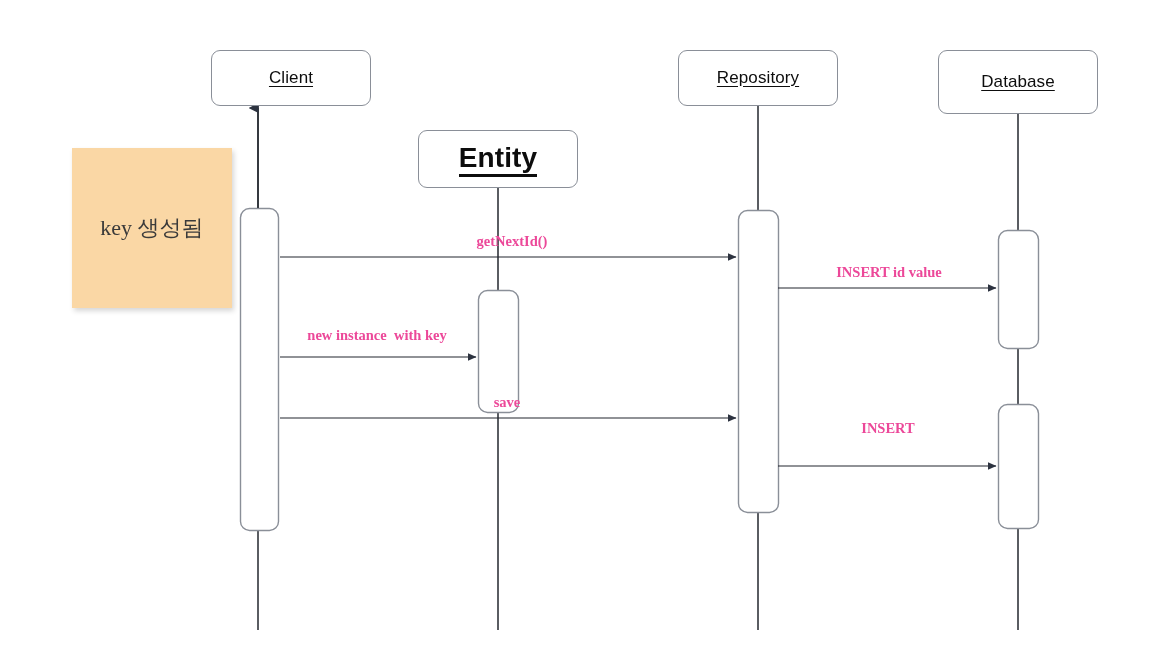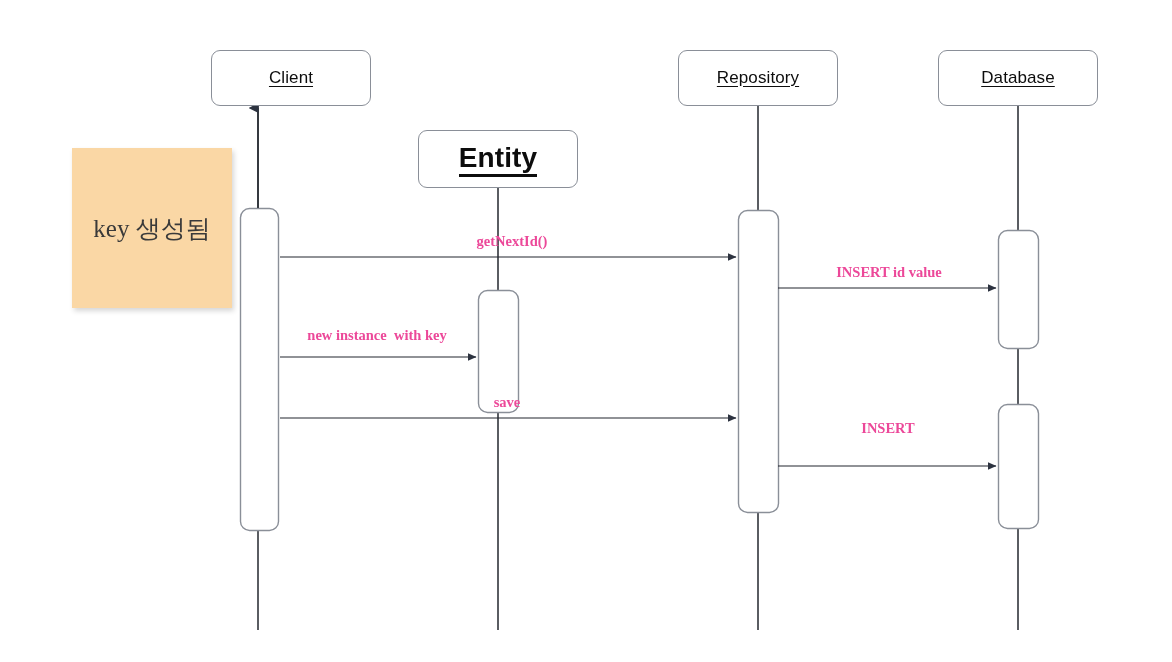--- a/index.html
+++ b/index.html
@@ -67,21 +67,21 @@
     position: absolute;
     box-sizing: border-box;
     background: #fad7a5;
     box-shadow: 2px 3px 5px rgba(0,0,0,0.16);
     display: flex;
     align-items: center;
     justify-content: center;
   }
   .note-text {
     font-family: "Liberation Serif", serif;
-    font-size: 25px;
+    font-size: 22px;
     color: #3a3a3a;
     white-space: nowrap;
   }
   
   .msg-label {
     position: absolute;
     font-family: "Liberation Serif", serif;
     font-weight: bold;
     font-size: 14.5px;
     color: #ec4899;
@@ -136,21 +136,21 @@
   <div id="participants-layer">
       <div class="participant-box" style="left: 178px; top: 50px; width: 160px; height: 56px; margin-left: 33px;">
         <span class="participant-label">Client</span>
       </div>
       <div class="participant-box" style="left: 418px; top: 130px; width: 160px; height: 58px;">
         <span class="participant-label emphasis">Entity</span>
       </div>
       <div class="participant-box" style="left: 678px; top: 50px; width: 160px; height: 56px;">
         <span class="participant-label">Repository</span>
       </div>
-      <div class="participant-box" style="left: 938px; top: 50px; width: 160px; height: 56px;">
+      <div class="participant-box" style="left: 938px; top: 50px; width: 160px; height: 64px;">
         <span class="participant-label">Database</span>
       </div>
     </div>
 
   <div id="labels-layer">
       <div class="msg-label" style="left: 512px; top: 233px;">getNextId()</div>
       <div class="msg-label" style="left: 889px; top: 264px;">INSERT id value</div>
       <div class="msg-label" style="left: 377px; top: 327px;">new instance  with key</div>
       <div class="msg-label" style="left: 507px; top: 394px; text-align: right;">save</div>
       <div class="msg-label" style="left: 888px; top: 420px;">INSERT</div>

